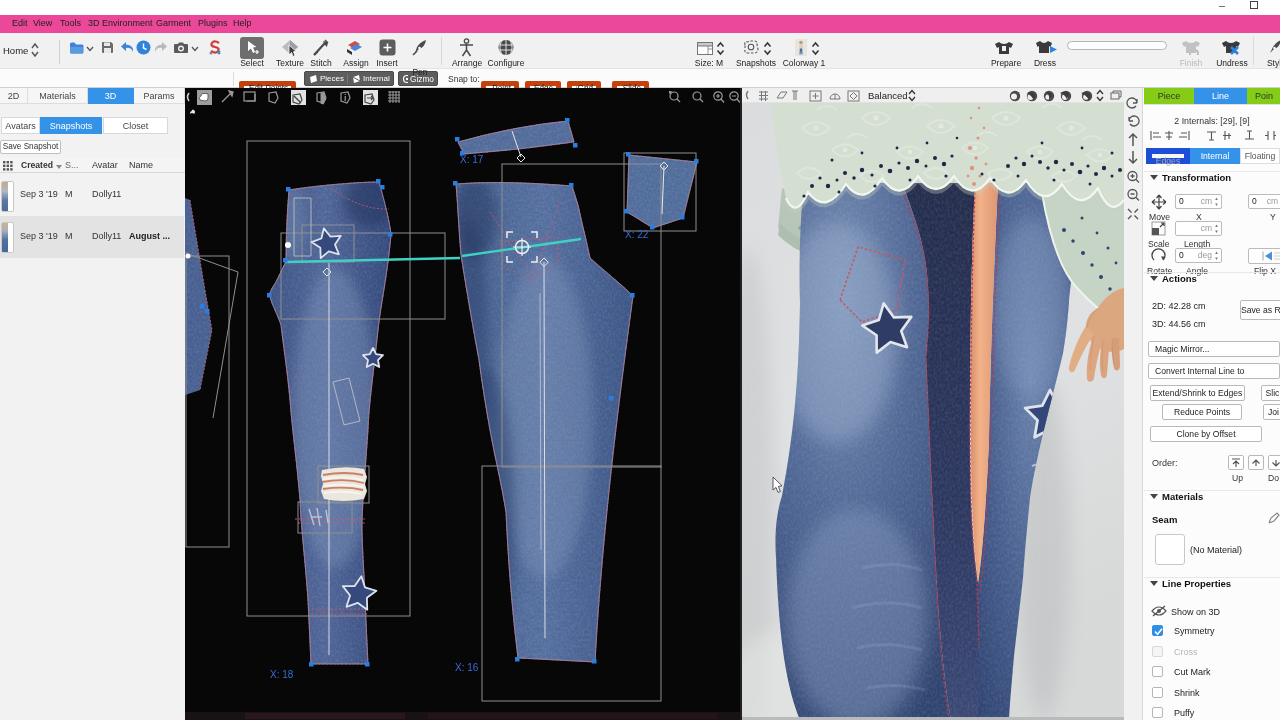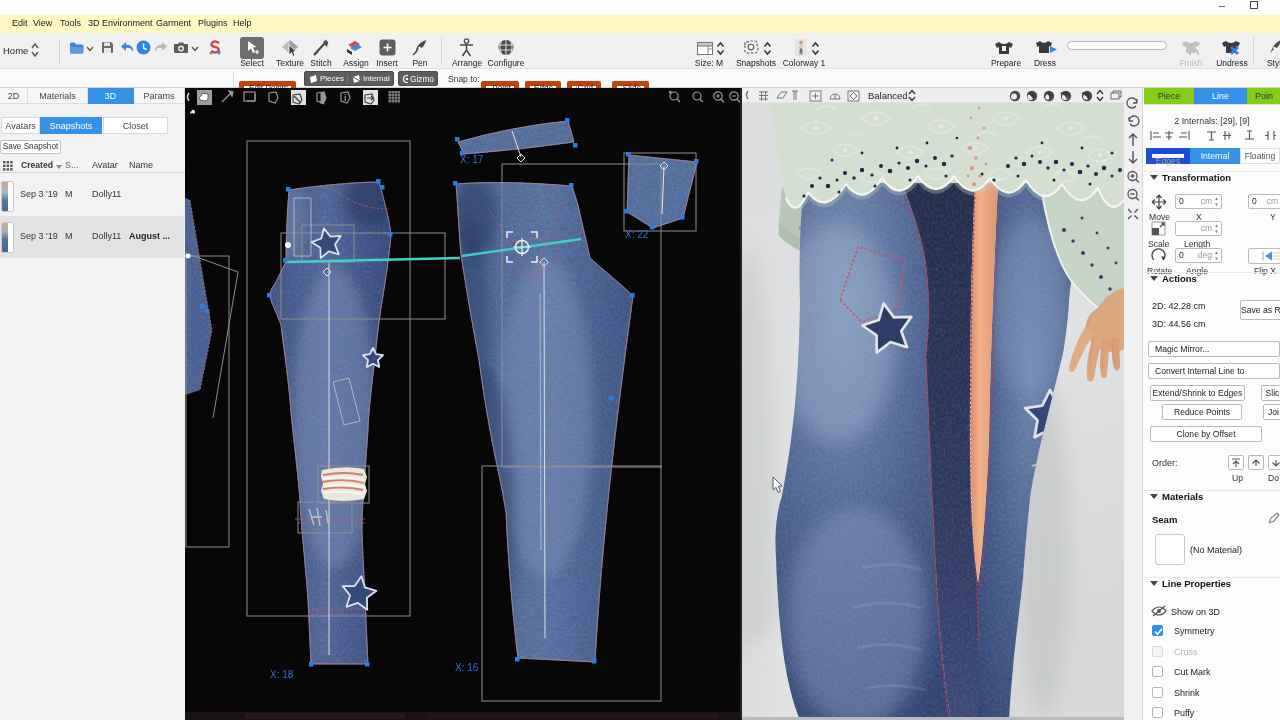--- a/index.html
+++ b/index.html
@@ -1,18 +1,18 @@
 <!DOCTYPE html>
 <html><head><meta charset="utf-8"><style>
 *{margin:0;padding:0;box-sizing:border-box;font-family:"Liberation Sans",sans-serif;}
 html,body{width:1280px;height:720px;overflow:hidden;background:#f1f1f1;}
 .abs{position:absolute;}
 #titlebar{position:absolute;left:0;top:0;width:1280px;height:15px;background:#fff;font-size:10px;color:#111;}
 #titlebar .t{position:absolute;left:0px;top:1px;letter-spacing:0;}
-#menubar{position:absolute;left:0;top:15px;width:1280px;height:18px;background:#fef9c3;font-size:9px;color:#222;}
+#menubar{position:absolute;left:0;top:15px;width:1280px;height:18px;background:#ec4899;font-size:9px;color:#222;}
 #menubar span{position:absolute;top:3px;}
 #toolbar1{position:absolute;left:0;top:33px;width:1280px;height:35px;background:#f1f1f1;}
 #toolbar2{position:absolute;left:0;top:68px;width:1280px;height:20px;background:#fbfbfb;border-top:1px solid #e3e3e3;border-bottom:1px solid #d0d0d0;}
 .tlabel{position:absolute;font-size:8.5px;color:#222;text-align:center;}
 .tlabel.dim{color:#b9b9b9;}
 .vdiv{position:absolute;width:1px;background:#d0d0d0;}
 .btn2{position:absolute;top:12px;height:15px;background:#fff;border:5px solid #c2410c;border-radius:2px;font-size:8.2px;color:#222;display:flex;align-items:center;padding:0 3px;white-space:nowrap;}
 .btn2d{position:absolute;top:2px;height:15px;background:#5d5d5d;border:1px solid #4a4a4a;border-radius:2px;font-size:8.3px;color:#fff;display:flex;align-items:center;padding:0 3px;white-space:nowrap;}
 #leftpanel{position:absolute;left:0;top:88px;width:185px;height:632px;background:#f2f2f2;font-size:9px;color:#333;}
 .ltab{position:absolute;top:0;height:16px;line-height:16px;text-align:center;background:#f6f6f6;border-right:1px solid #ddd;border-bottom:1px solid #ddd;color:#444;}
@@ -218,21 +218,21 @@
       <rect x="0.5" y="0.5" width="16" height="16" rx="3" fill="#5d5d5d"></rect>
       <path d="M8.5 4.5 v8 M4.5 8.5 h8" stroke="#fff" stroke-width="1.6"></path>
     </svg>
 <div class="tlabel" style="left:372px;top:25px;width:30px;">Insert</div>
 
 <svg class="abs" style="left:412px;top:6px;" width="17" height="17">
       <path d="M3 14 L5 8 Q8 3 14 1 Q13 8 7 10 Z" fill="#4a4a4a"></path>
       <circle cx="7.5" cy="9" r="1.3" fill="#fff"></circle>
       <path d="M1 16 l4-4" stroke="#4a4a4a" stroke-width="1.6"></path>
     </svg>
-<div class="tlabel" style="left:408px;top:25px;width:24px;">Pen</div>
+<div class="tlabel" style="left:408px;top:34px;width:24px;">Pen</div>
 <div class="vdiv" style="left:441px;top:4px;height:28px;background:#d8d8d8;"></div>
 
 <svg class="abs" style="left:458px;top:5px;" width="17" height="19">
       <circle cx="8.5" cy="3" r="2.2" fill="none" stroke="#4a4a4a" stroke-width="1.3"></circle>
       <path d="M8.5 5.5 V12 M2 7 H15 M8.5 12 L4.5 18 M8.5 12 L12.5 18" stroke="#4a4a4a" stroke-width="1.5" fill="none"></path>
     </svg>
 <div class="tlabel" style="left:448px;top:25px;width:38px;">Arrange</div>
 
 <svg class="abs" style="left:497px;top:6px;" width="18" height="17">
       <circle cx="9" cy="8.5" r="7.5" fill="#4a4a4a"></circle>

